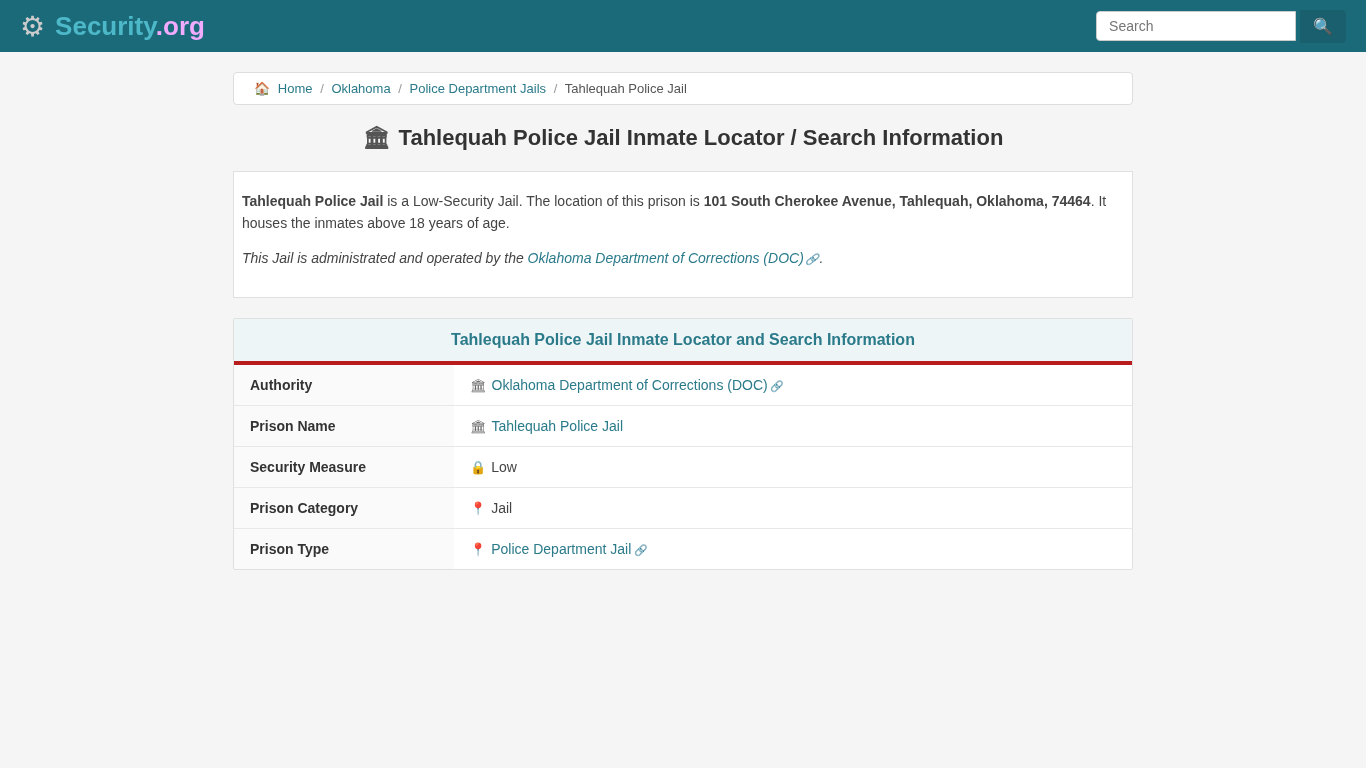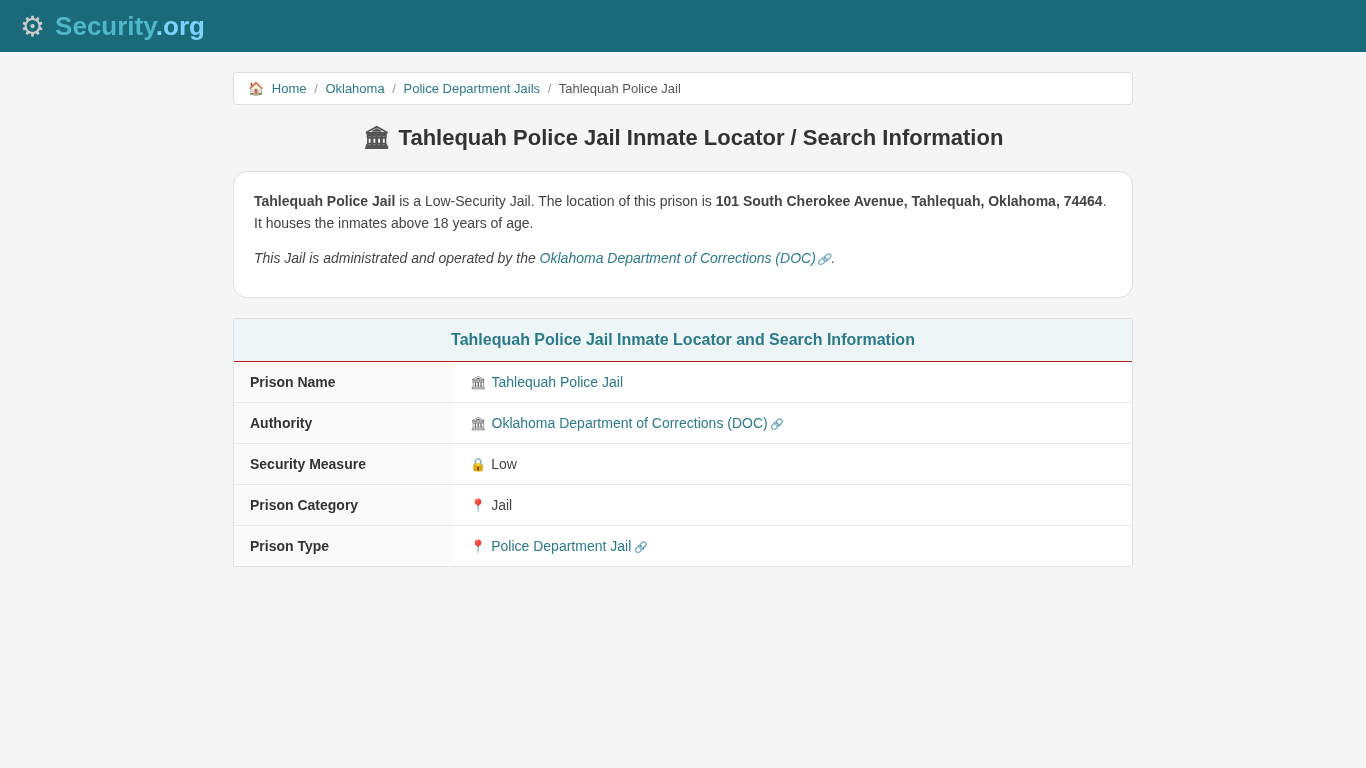--- a/index.html
+++ b/index.html
@@ -58,21 +58,21 @@
     .main-wrapper {
       max-width: 920px;
       margin: 0 auto;
       padding: 20px 10px;
     }
 
     
     .breadcrumb {
       background: #fff;
       border: 1px solid #ddd;
-      padding: 8px 14px;
+      padding: 8px 20px;
       border-radius: 4px;
       margin-bottom: 20px;
       font-size: 13px;
       color: #555;
     }
     .breadcrumb a {
       color: #2a7a8a;
       text-decoration: none;
     }
     .breadcrumb .separator { margin: 0 4px; color: #999; }
@@ -90,23 +90,23 @@
       align-items: center;
       justify-content: center;
       gap: 8px;
     }
     .building-icon { font-size: 22px; color: #555; }
 
     
     .description-section {
       background: #fff;
       border: 1px solid #e0e0e0;
-      padding: 18px 20px;
+      padding: 18px 8px;
       margin-bottom: 20px;
-      border-radius: 14px;
+      border-radius: 0;
     }
     .description-section p {
       margin-bottom: 12px;
       line-height: 1.6;
       color: #444;
     }
     .description-section p:last-child { margin-bottom: 10px; font-style: italic; }
     .bold { font-weight: bold; }
     .link-text {
       color: #2a7a8a;
@@ -116,21 +116,21 @@
 
     
     .info-section {
       background: #fff;
       border: 1px solid #e0e0e0;
       border-radius: 2px;
       overflow: hidden;
     }
     .info-section-header {
       background: #eef5f7;
-      border-bottom: 1px solid #b91c1c;
+      border-bottom: 4px solid #b91c1c;
       padding: 12px 16px;
       text-align: center;
       font-size: 16px;
       font-weight: bold;
       color: #2a7a8a;
     }
     .info-table {
       width: 100%;
       border-collapse: collapse;
     }
@@ -161,22 +161,26 @@
     }
     .small-icon { font-size: 11px; margin-left: 3px; color: #2a7a8a; }
   </style>
 </head>
 <body>
 
 <header class="header">
   <div class="logo-area">
     <span class="logo-icon">⚙</span>
     <span class="logo-text">
-      <span>Security</span><span style="color:#7dd3fc">.org</span>
+      <span>Security</span><span style="color:#f0abfc">.org</span>
     </span>
+  </div>
+  <div class="search-area">
+    <input class="search-input" type="text" placeholder="Search" style="">
+    <button class="search-btn">🔍</button>
   </div>
 </header>
 
 <div class="main-wrapper">
 
   <nav class="breadcrumb">
     <span class="home-icon">🏠</span>
     <a href="#">Home</a>
     <span class="separator">/</span>
     <a href="#">Oklahoma</a>
@@ -200,28 +204,28 @@
     </p>
   </div>
 
   <div class="info-section">
     <div class="info-section-header">
       <span>Tahlequah Police Jail Inmate Locator and Search Information</span>
     </div>
     <table class="info-table">
       <tbody id="info-tbody">
       <tr>
+            <td>Authority</td>
+            <td><span class="cell-icon">🏛</span><a href="#" class="cell-link">Oklahoma Department of Corrections (DOC)</a><span class="small-icon">🔗</span></td>
+          </tr>
+          <tr>
             <td>Prison Name</td>
             <td><span class="cell-icon">🏛</span><a href="#" class="cell-link">Tahlequah Police Jail</a></td>
           </tr>
           <tr>
-            <td>Authority</td>
-            <td><span class="cell-icon">🏛</span><a href="#" class="cell-link">Oklahoma Department of Corrections (DOC)</a><span class="small-icon">🔗</span></td>
-          </tr>
-          <tr>
             <td>Security Measure</td>
             <td><span class="cell-icon">🔒</span><span>Low</span></td>
           </tr>
           <tr>
             <td>Prison Category</td>
             <td><span class="cell-icon">📍</span><span>Jail</span></td>
           </tr>
           <tr>
             <td>Prison Type</td>
             <td><span class="cell-icon">📍</span><a href="#" class="cell-link">Police Department Jail</a><span class="small-icon">🔗</span></td>

